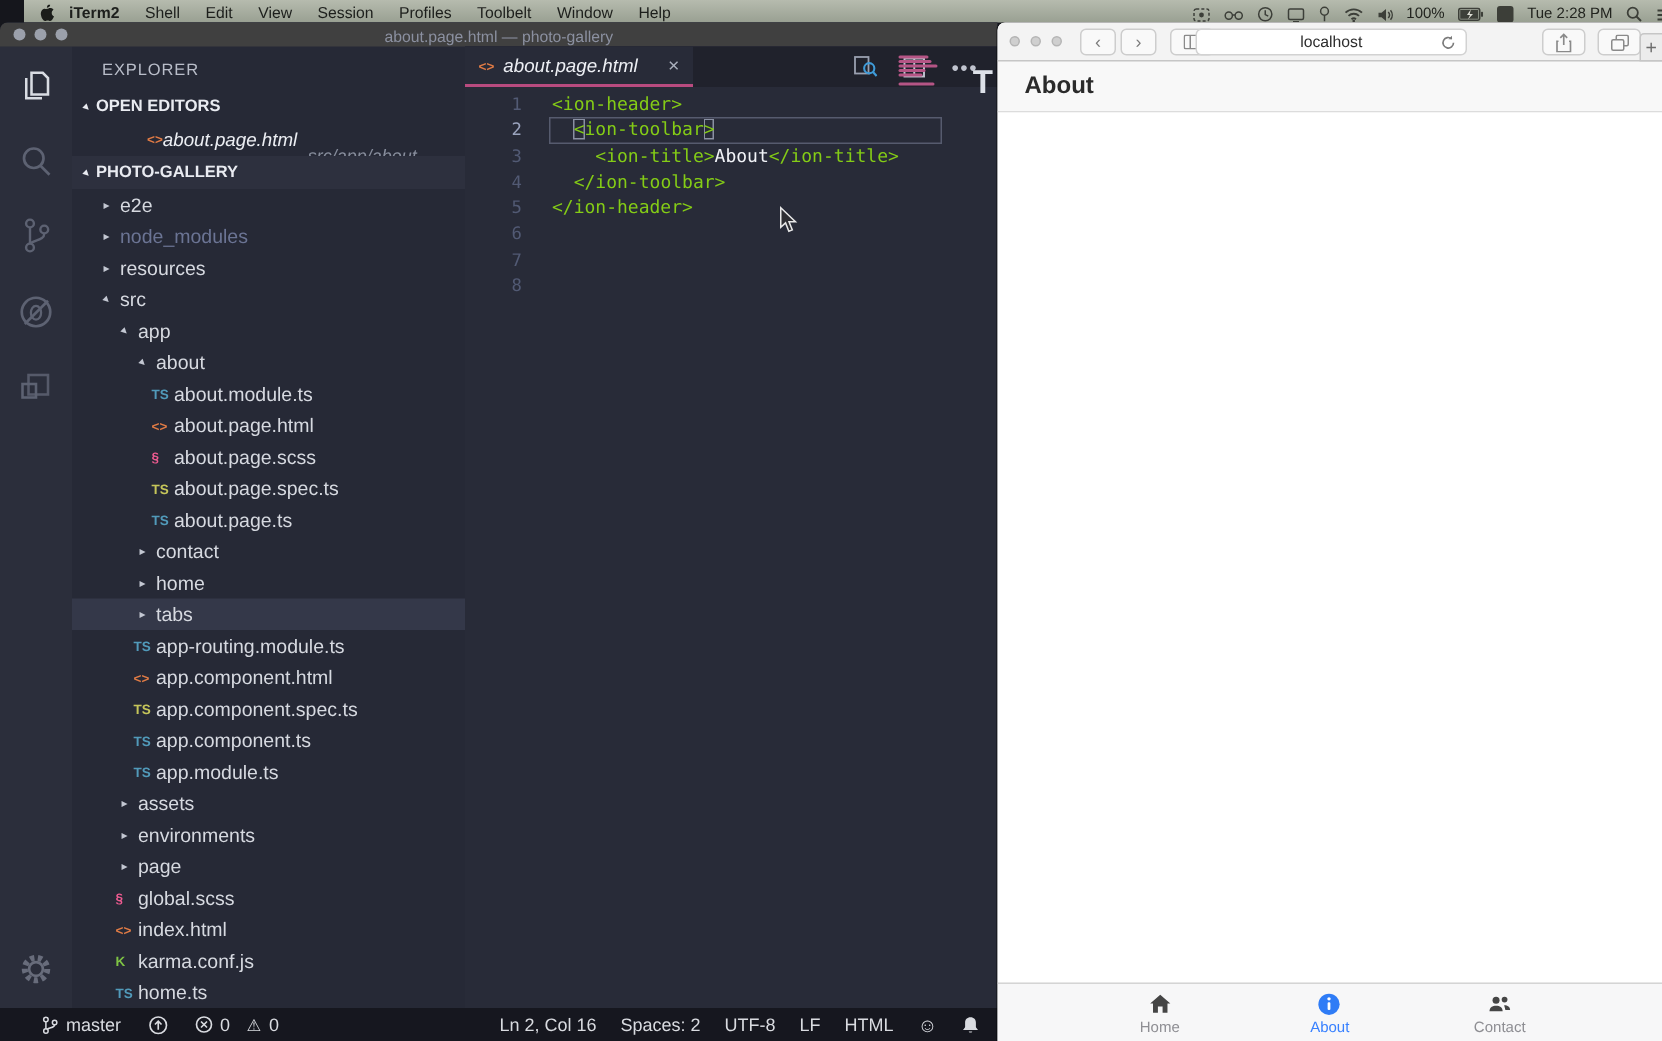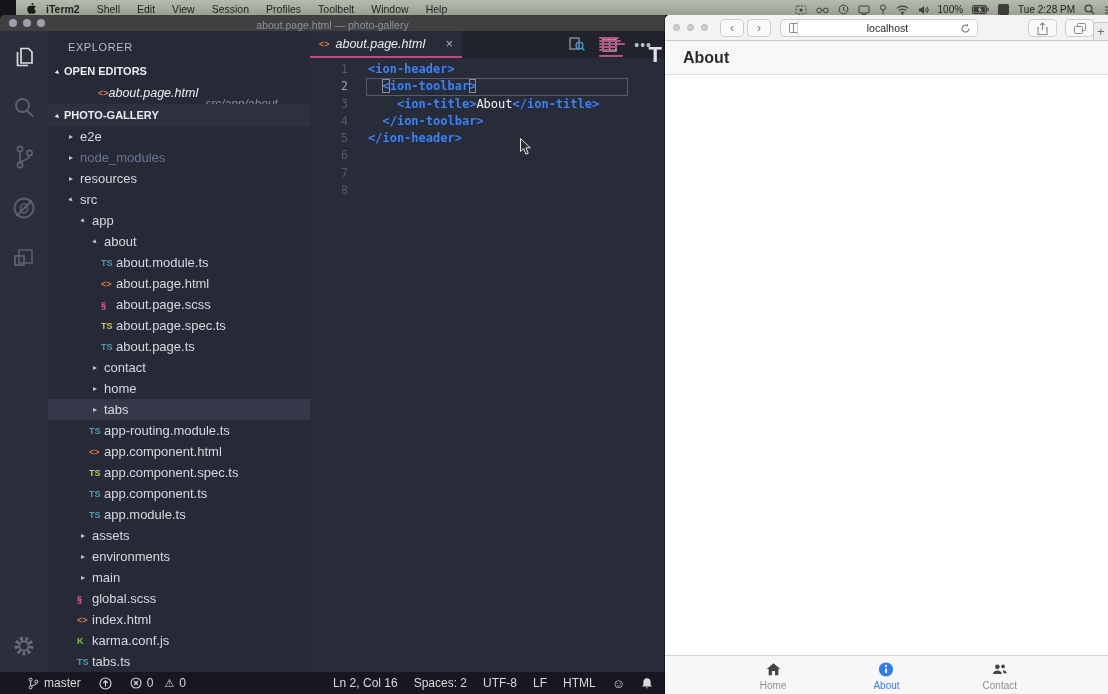--- a/index.html
+++ b/index.html
@@ -65,21 +65,21 @@
     display:flex;align-items:center;padding:0 9px;gap:6px;font-size:12.5px;font-style:italic;color:#edeff4;}
   .tab .tclose{margin-left:auto;font-style:normal;color:#aab0bd;font-size:13px;}
   .tab-actions{margin-left:auto;display:flex;gap:17px;padding-right:13px;align-items:center;color:#9aa0b0;}
   .dots3{font-size:14px;letter-spacing:1px;color:#c0c4cf;line-height:0;}
 
   .code-area{flex:1;position:relative;padding-top:3px;font-family:"DejaVu Sans Mono",monospace;font-size:12px;}
   .code-line{display:flex;height:17.3px;line-height:17.3px;position:relative;}
   .gutter{width:58px;box-sizing:border-box;padding-right:20px;text-align:right;color:#525a74;flex:none;font-size:11.5px;}
   .code-line.current .gutter{color:#9aa3bd;}
   .ltext{white-space:pre;}
-  .tok-tag{color:#3b82f6;font-weight:bold;}
+  .tok-tag{color:#84cc16;}
   .tok-txt,.tok-pl{color:#f2f4f8;}
   .bracket-box{box-shadow:inset 0 0 0 1px #8a90a2;}
   .code-line.current::after{content:"";position:absolute;left:56px;right:37px;top:0;bottom:0;
     border:1px solid #565b6e;pointer-events:none;}
   .minimap{position:absolute;right:36px;top:6px;width:30px;}
   .mini-mark{background:#b55585;height:2px;margin-bottom:1px;border-radius:1px;}
   .mini-T{position:absolute;right:3px;top:13px;font-size:22px;font-weight:bold;color:#dde1e8;line-height:1;}
 
   .vs-statusbar{height:22px;background:#16171f;display:flex;align-items:center;flex:none;
     font-size:12px;color:#d9dbe0;padding:0 12px 0 28px;box-sizing:border-box;gap:18px;}
@@ -356,37 +356,37 @@
           <div class="tree-row" style="padding-left: 33px;">
             <span class="arrow"><span class="tri">▸</span></span>
             <span class="lbl">assets</span>
           </div>
           <div class="tree-row" style="padding-left: 33px;">
             <span class="arrow"><span class="tri">▸</span></span>
             <span class="lbl">environments</span>
           </div>
           <div class="tree-row" style="padding-left: 33px;">
             <span class="arrow"><span class="tri">▸</span></span>
-            <span class="lbl">main</span>
+            <span class="lbl">page</span>
           </div>
           <div class="tree-row" style="padding-left: 29px;">
             <span class="ficon c-scss">§</span>
             <span class="lbl">global.scss</span>
           </div>
           <div class="tree-row" style="padding-left: 29px;">
             <span class="ficon c-html">&lt;&gt;</span>
             <span class="lbl">index.html</span>
           </div>
           <div class="tree-row" style="padding-left: 29px;">
             <span class="ficon c-karma">K</span>
             <span class="lbl">karma.conf.js</span>
           </div>
           <div class="tree-row" style="padding-left: 29px;">
             <span class="ficon c-ts">TS</span>
-            <span class="lbl">tabs.ts</span>
+            <span class="lbl">home.ts</span>
           </div>
         </div>
     </div>
 
     <div class="editor-col">
       <div class="tabbar">
         <div class="tab">
           <span class="ficon c-html" style="font-size:9px;font-weight:bold;font-style:normal;">&lt;&gt;</span>
           <span>about.page.html</span>
           <span class="tclose">×</span>

